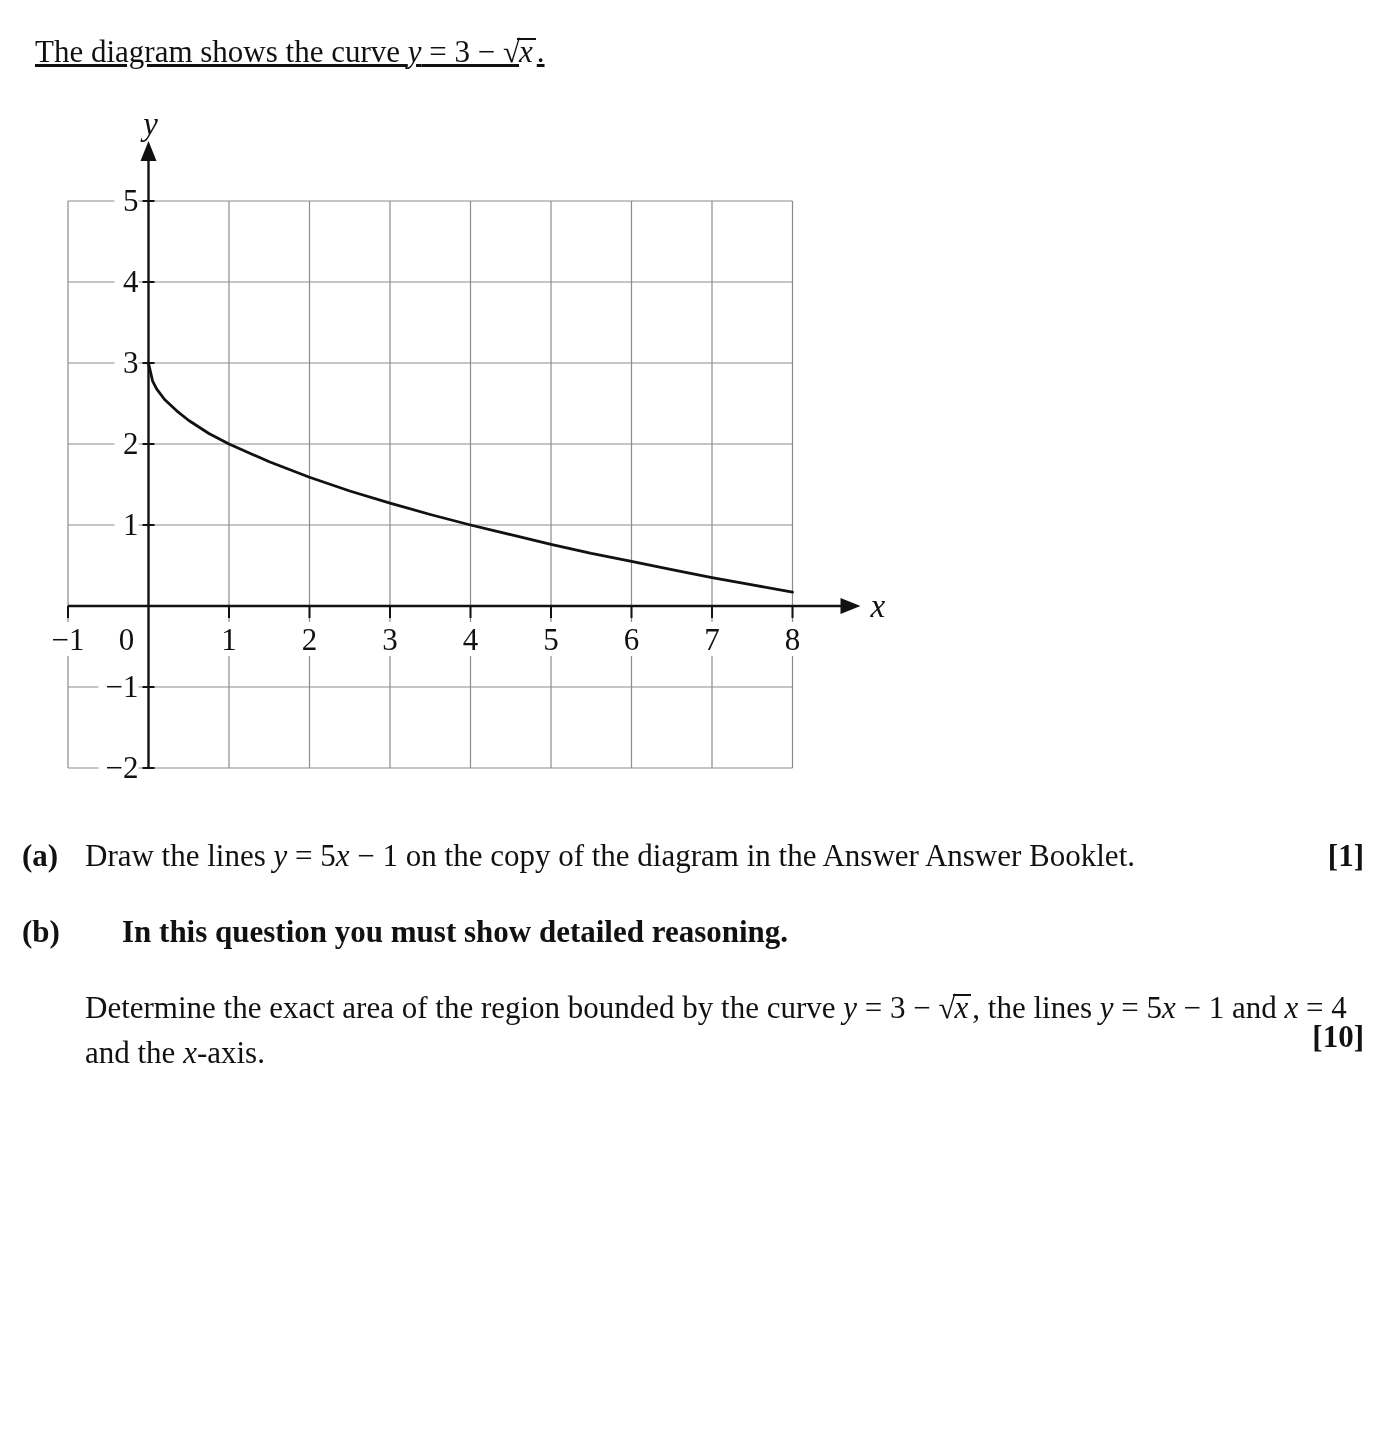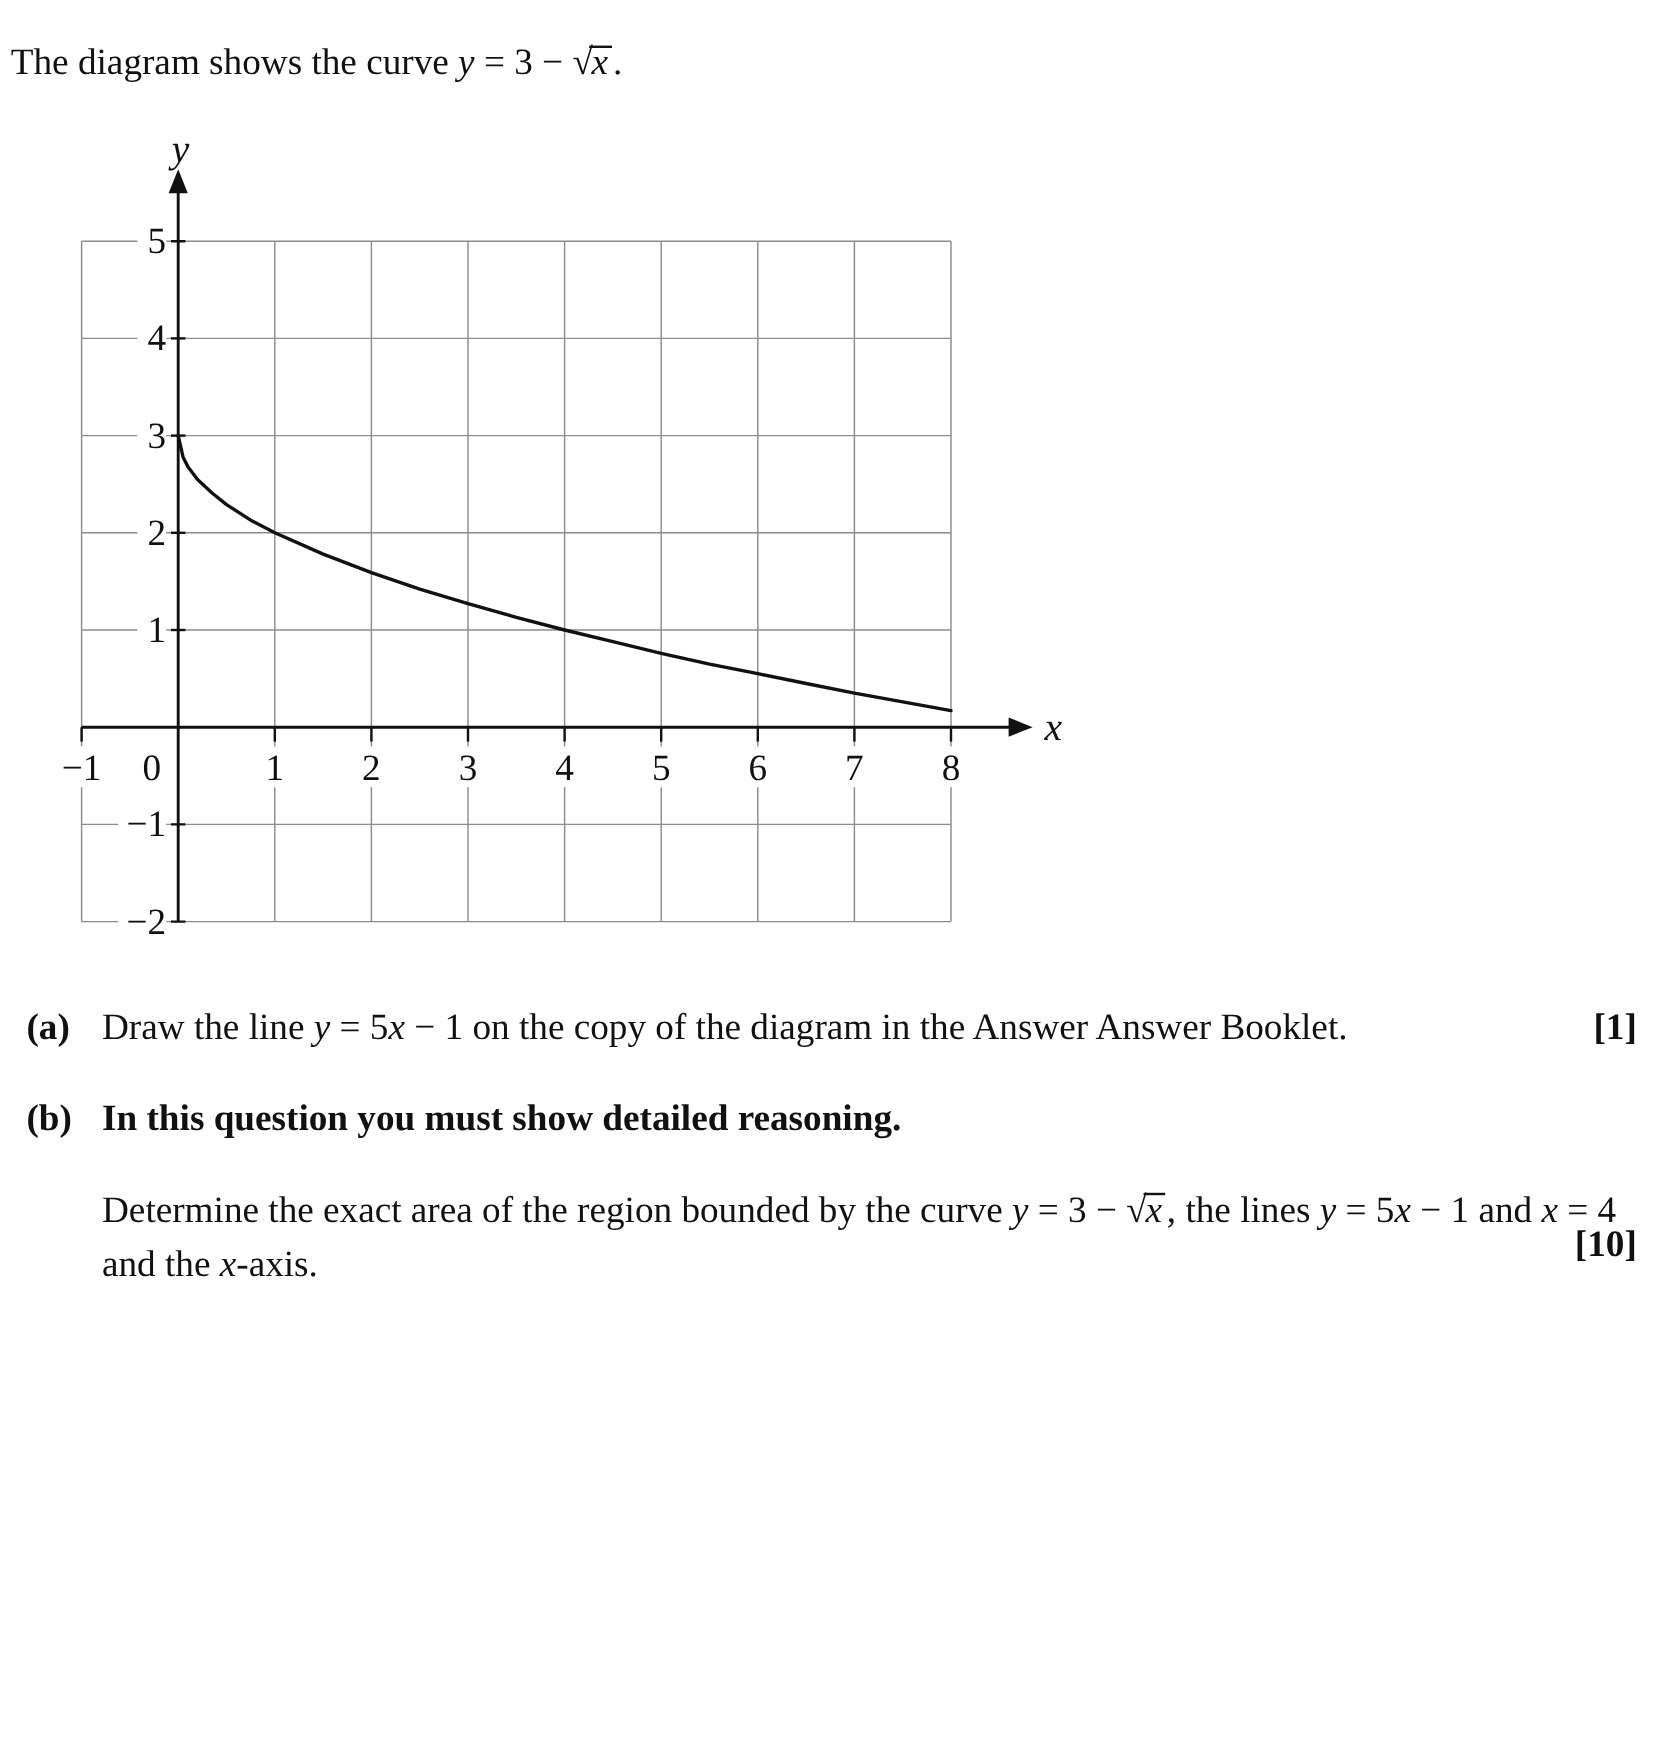--- a/index.html
+++ b/index.html
@@ -1,39 +1,39 @@
 <!DOCTYPE html>
 <html><head>
 <meta charset="utf-8">
 <style>
   html,body{margin:0;padding:0;}
   body{
     width:1382px;height:1456px;overflow:hidden;background:#ffffff;
     font-family:"Liberation Serif",serif;font-size:31px;color:#111;
   }
-  .intro{margin:0;padding:34px 22px 0 9px;}
+  .intro{margin:0;padding:34px 22px 0 35px;text-decoration:underline;}
   .var{font-style:italic;}
   .sqrt{white-space:nowrap;}
   .rad{letter-spacing:-1px;}
   .sqrt-arg{
     font-style:italic;position:relative;display:inline-block;line-height:1;
     padding:2px 4px 0 2px;margin-left:-2px;vertical-align:baseline;
   }
   .sqrt-arg::after{
     content:"";position:absolute;left:0;right:1px;top:0.13em;
     border-top:2px solid #111;
   }
   .diagram-wrap{margin:16px 0 0 0;}
   svg{display:block;font-family:"Liberation Serif",serif;}
   .qline{display:flex;align-items:baseline;padding:0 18px 0 22px;}
   .part-a{margin-top:52px;}
   .part-b-head{margin-top:40px;}
   .qlabel{flex:0 0 63px;font-weight:bold;}
   .qtext{flex:1 1 auto;}
-  .bold{font-weight:bold;}
+  .bold{font-weight:bold;margin-left:37px;}
   .marks{font-weight:bold;}
   .part-b-body{margin:36px 18px 0 85px;position:relative;line-height:1.45;}
   .marks-abs{position:absolute;right:0;bottom:16px;}
 </style>
 </head>
 <body>
 
 <main>
 
   <p class="intro"><span>The diagram shows the curve </span><span class="var">y</span><span> = 3 − </span><span class="sqrt"><span class="rad">√</span><span class="sqrt-arg">x</span></span><span>.</span></p>
@@ -111,21 +111,21 @@
         <line x1="142.5" y1="196" x2="154.5" y2="196" stroke="#111111" stroke-width="2"></line>
         <line x1="142.5" y1="115" x2="154.5" y2="115" stroke="#111111" stroke-width="2"></line>
         <text x="150.5" y="49" text-anchor="middle" font-size="33" font-style="italic" fill="#111111">y</text>
         <text x="870.5" y="531" font-size="33" font-style="italic" fill="#111111">x</text>
         <path d="M148.5 277.0 L152.5 294.8 L156.6 302.9 L164.6 313.5 L176.7 324.8 L188.8 334.5 L208.9 347.5 L229.0 358.0 L269.3 375.8 L309.5 391.2 L349.8 405.0 L390.0 417.1 L430.3 428.5 L470.5 439.0 L510.8 448.7 L551.0 458.4 L591.3 467.4 L631.5 475.4 L671.8 483.6 L712.0 491.6 L752.3 498.9 L792.5 506.2" fill="none" stroke="#111111" stroke-width="2.8" stroke-linecap="round" stroke-linejoin="round"></path>
       </svg>
   </div>
 
   <div class="qline part-a">
     <span class="qlabel">(a)</span>
-    <span class="qtext"><span>Draw the line </span><span class="var">y</span><span> = 5</span><span class="var">x</span><span> − 1</span><span> on the copy of the diagram in the Answer Answer Booklet.</span></span>
+    <span class="qtext"><span>Draw the lines </span><span class="var">y</span><span> = 5</span><span class="var">x</span><span> − 1</span><span> on the copy of the diagram in the Answer Answer Booklet.</span></span>
     <span class="marks">[1]</span>
   </div>
 
   <div class="qline part-b-head">
     <span class="qlabel">(b)</span>
     <span class="qtext bold">In this question you must show detailed reasoning.</span>
   </div>
 
   <div class="part-b-body"><span>Determine the exact area of the region bounded by the curve </span><span class="var">y</span><span> = 3 − </span><span class="sqrt"><span class="rad">√</span><span class="sqrt-arg">x</span></span><span>, the lines </span><span class="var">y</span><span> = 5</span><span class="var">x</span><span> − 1</span><span> and </span><span class="var">x</span><span> = 4</span><span> and the </span><span class="var">x</span><span>-axis.</span><span class="marks marks-abs">[10]</span></div>
 

